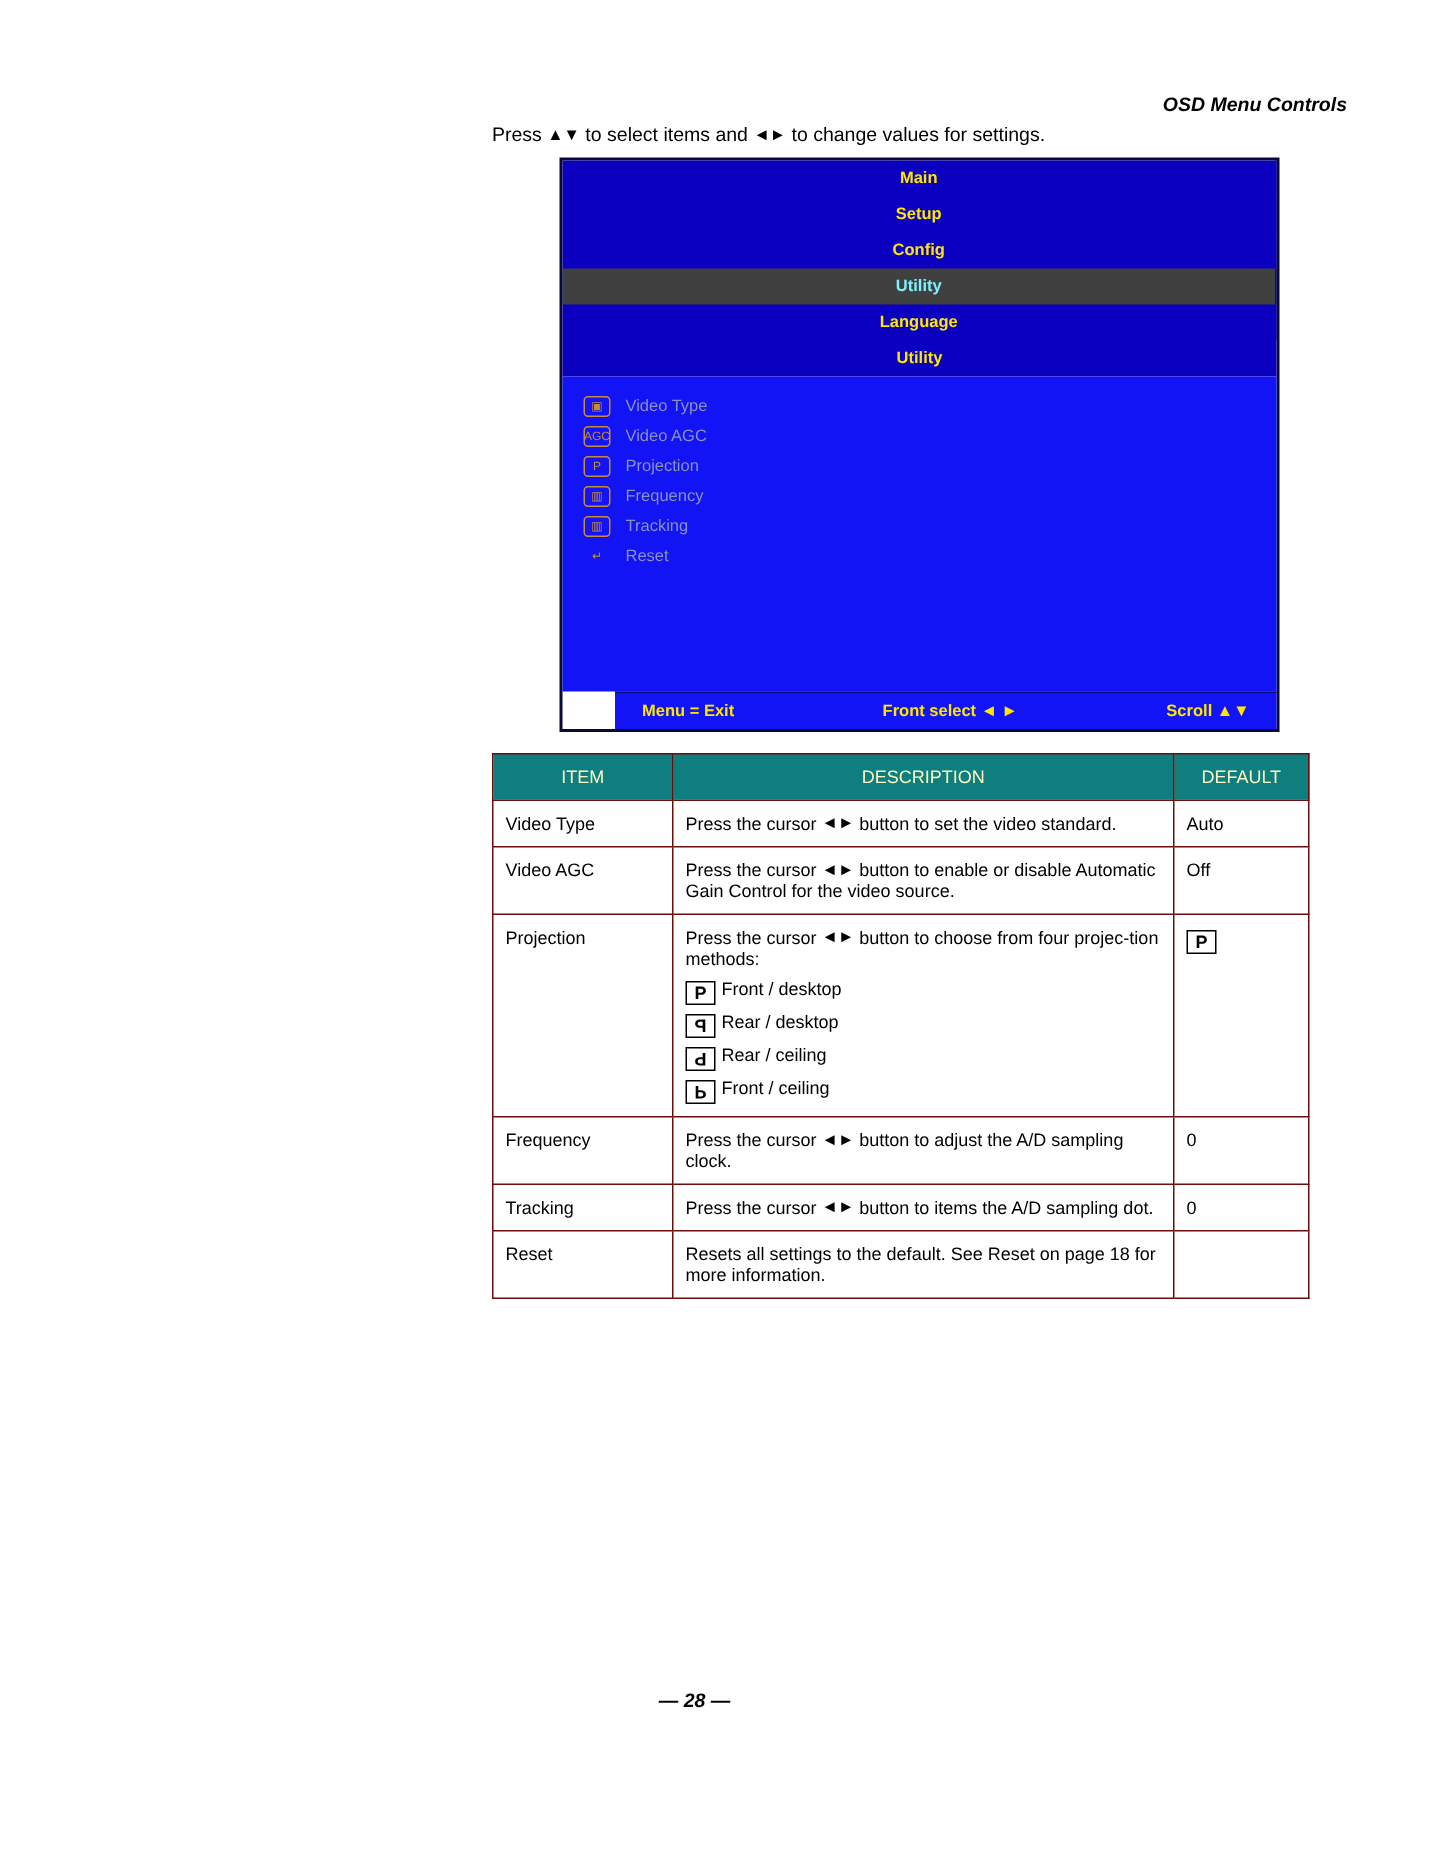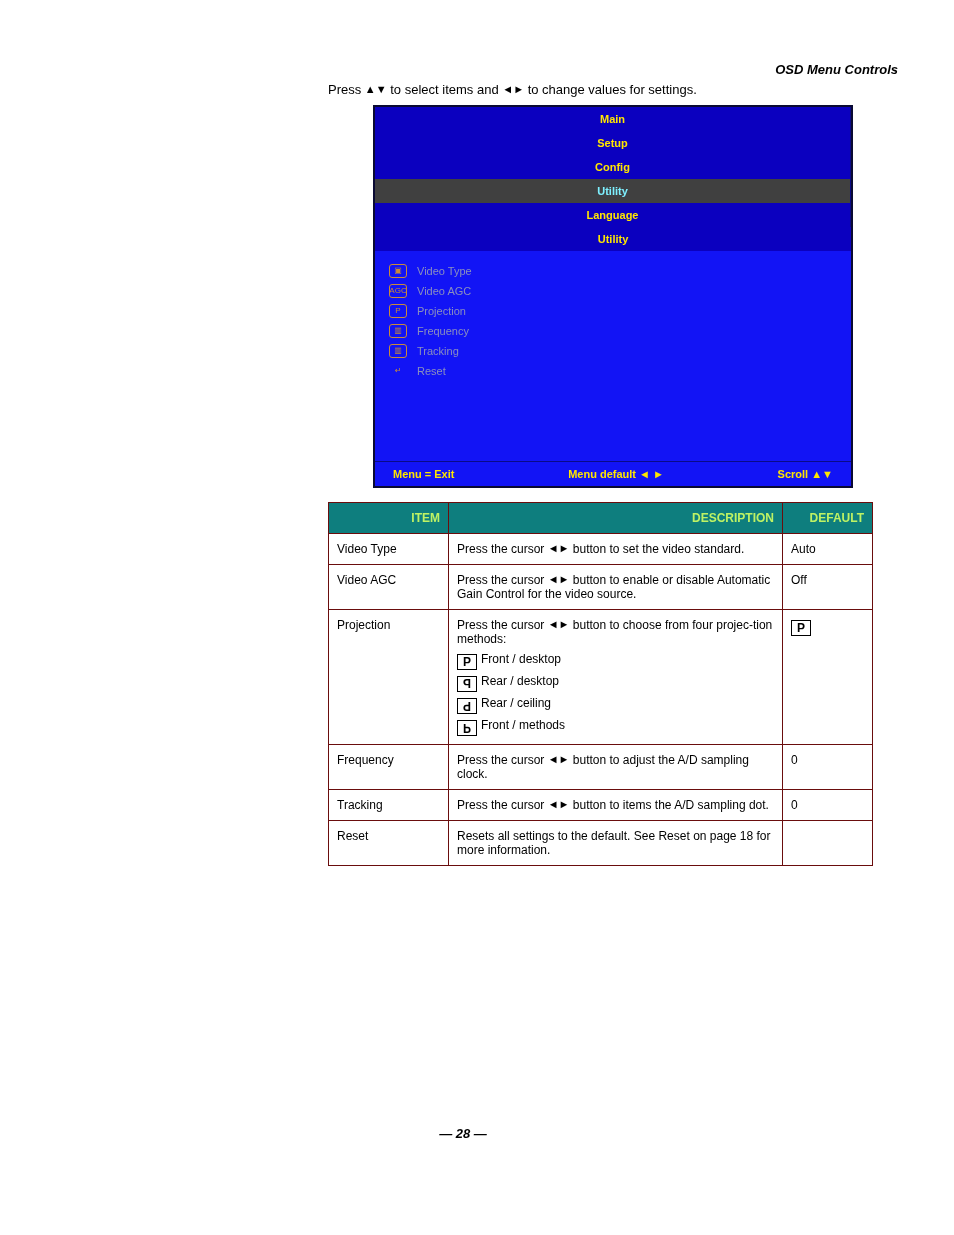--- a/index.html
+++ b/index.html
@@ -82,38 +82,39 @@
   }
   .osd-footer {
     background: #1214f5;
     border-top: 1px solid #0a0a88;
     display: flex;
     justify-content: space-between;
     padding: 6px 18px;
     color: #ffe600;
     font-size: 11px;
     font-weight: bold;
+    margin-left: 35px;
   }
   
   table.osdtable {
     width: 545px;
     margin-left: 300px;
     border-collapse: collapse;
     font-size: 12px;
   }
   table.osdtable th, table.osdtable td {
     border: 1.5px solid #6a0d0d;
     padding: 8px 8px;
     vertical-align: top;
   }
   table.osdtable th {
     background: #0e7e7e;
-    color: #bef264;
-    text-align: right;
-    font-weight: bold;
+    color: #fef9c3;
+    text-align: center;
+    font-weight: normal;
   }
   table.osdtable td.c1 { width: 120px; }
   table.osdtable td.c3 { width: 90px; text-align: left; }
   .proj-icon {
     display: inline-block;
     width: 20px;
     height: 16px;
     border: 1px solid #000;
     background: #fff;
     text-align: center;
@@ -177,21 +178,21 @@
           <span class="osd-ico">▥</span>
           <span>Tracking</span>
         </div>
         <div class="osd-item">
           <span class="osd-ico" style="border:none;">↵</span>
           <span>Reset</span>
         </div>
       </div>
       <div class="osd-footer">
         <span>Menu = Exit</span>
-        <span>Menu default  ◄ ►</span>
+        <span>Front select  ◄ ►</span>
         <span>Scroll  ▲▼</span>
       </div>
     </div>
   </div>
 
   <table class="osdtable">
     <thead>
       <tr>
         <th>ITEM</th>
         <th>DESCRIPTION</th>
@@ -217,21 +218,21 @@
         <td class="c1">Projection</td>
         <td>
           <span>Press the cursor </span><span class="tri">◄►</span><span> button to choose from four projec-tion methods:</span>
           <div style="height:6px"></div>
           <div><span class="proj-icon ico-inline">P</span><span>Front / desktop</span></div>
           <div style="height:4px"></div>
           <div><span class="proj-icon ico-inline r90">P</span><span>Rear / desktop</span></div>
           <div style="height:4px"></div>
           <div><span class="proj-icon ico-inline r180">P</span><span>Rear / ceiling</span></div>
           <div style="height:4px"></div>
-          <div><span class="proj-icon ico-inline r270">P</span><span>Front / methods</span></div>
+          <div><span class="proj-icon ico-inline r270">P</span><span>Front / ceiling</span></div>
         </td>
         <td class="c3">
           <span class="proj-icon ico-inline">P</span>
         </td>
       </tr>
       <tr>
         <td class="c1">Frequency</td>
         <td>
           <span>Press the cursor </span><span class="tri">◄►</span><span> button to adjust the A/D sampling clock.</span>
         </td>

